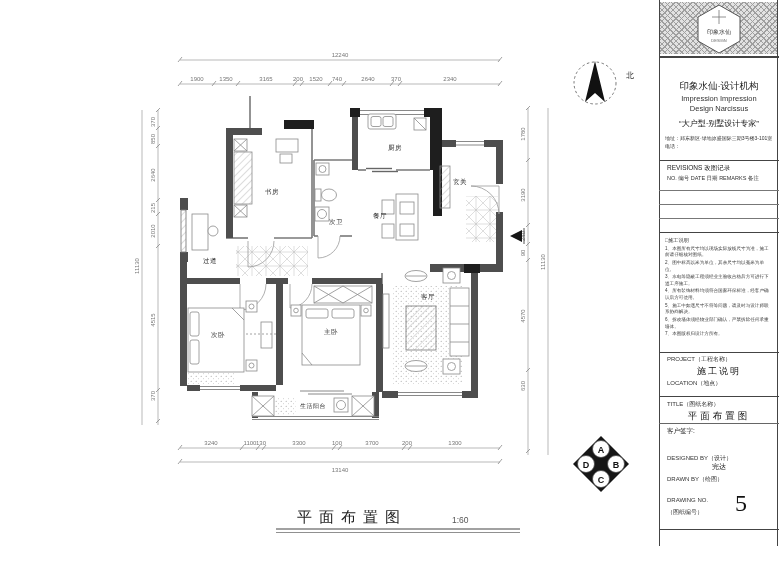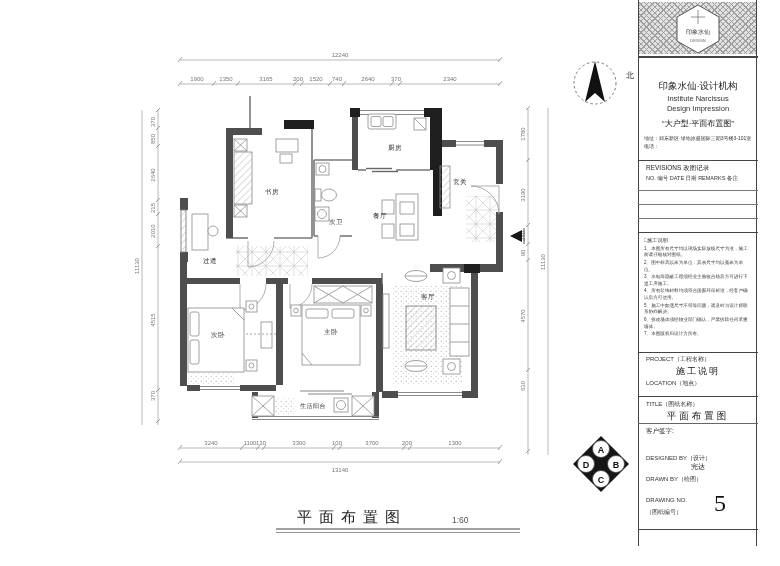--- a/index.html
+++ b/index.html
@@ -1,20 +1,20 @@
 <!DOCTYPE html>
 <html><head>
 <meta charset="utf-8">
 <style>
   html,body{margin:0;padding:0;background:#fff;}
   body{width:780px;height:566px;position:relative;overflow:hidden;
        font-family:"Liberation Sans",sans-serif;color:#222;}
   .abs{position:absolute;}
   
-  .panel{position:absolute;left:638px;top:0;width:120px;height:566px;background:#fff;}
+  .panel{position:absolute;left:659px;top:0;width:120px;height:566px;background:#fff;}
   .vline{position:absolute;top:0;width:1px;height:546px;background:#444;}
   .hl{position:absolute;left:0;width:120px;background:#444;}
   .logo-band{position:absolute;left:1px;top:2px;width:117px;height:52px;
      background-color:#e2e2e2;
      background-image:repeating-linear-gradient(45deg,#9f9f9f 0 1px,transparent 1px 4px),
                       repeating-linear-gradient(-45deg,#9f9f9f 0 1px,transparent 1px 4px);}
   .hexwrap{position:absolute;left:36px;top:2px;}
   .t{position:absolute;white-space:nowrap;}
   .ctr{left:0;width:120px;text-align:center;}
   .lft{left:8px;}
@@ -318,23 +318,23 @@
       <line x1="23" y1="6" x2="23" y2="20" stroke="#777" stroke-width="0.8"></line>
       <line x1="16" y1="13" x2="30" y2="13" stroke="#777" stroke-width="0.8"></line>
       <text x="23" y="30" font-size="6" text-anchor="middle" fill="#333">印象水仙</text>
       <text x="23" y="38" font-size="4" text-anchor="middle" fill="#666">DESIGN</text>
     </svg>
   </div>
 
   <div class="hl" style="top:56px;height:1.5px"></div>
 
   <div class="t ctr" style="top:80px;font-size:9.5px;color:#1a1a1a">印象水仙·设计机构</div>
-  <div class="t ctr" style="top:94px;font-size:7.5px;color:#333">Institute Narcissus</div>
-  <div class="t ctr" style="top:104px;font-size:7.5px;color:#333">Design Impression</div>
-  <div class="t ctr" style="top:118px;font-size:8px;color:#111">“大户型·平面布置图”</div>
+  <div class="t ctr" style="top:94px;font-size:7.5px;color:#333">Impression Impression</div>
+  <div class="t ctr" style="top:104px;font-size:7.5px;color:#333">Design Narcissus</div>
+  <div class="t ctr" style="top:118px;font-size:8px;color:#111">“大户型·别墅设计专家”</div>
 
   <div class="t" style="left:6px;top:135px;width:108px;font-size:5px;color:#333;white-space:normal;line-height:1.5">
     <span>地址：郑东新区·绿地原盛国际三期3号楼3-101室</span><br>
     <span>电话：</span>
   </div>
 
   <div class="hl" style="top:160px;height:1px"></div>
   <div class="t lft" style="top:164px;font-size:6.5px;color:#222">REVISIONS 改图记录</div>
   <div class="t lft" style="top:175px;font-size:5.5px;color:#333">NO. 编号   DATE 日期   REMARKS 备注</div>
   <div class="hl" style="top:190px;height:0.7px;background:#777"></div>

